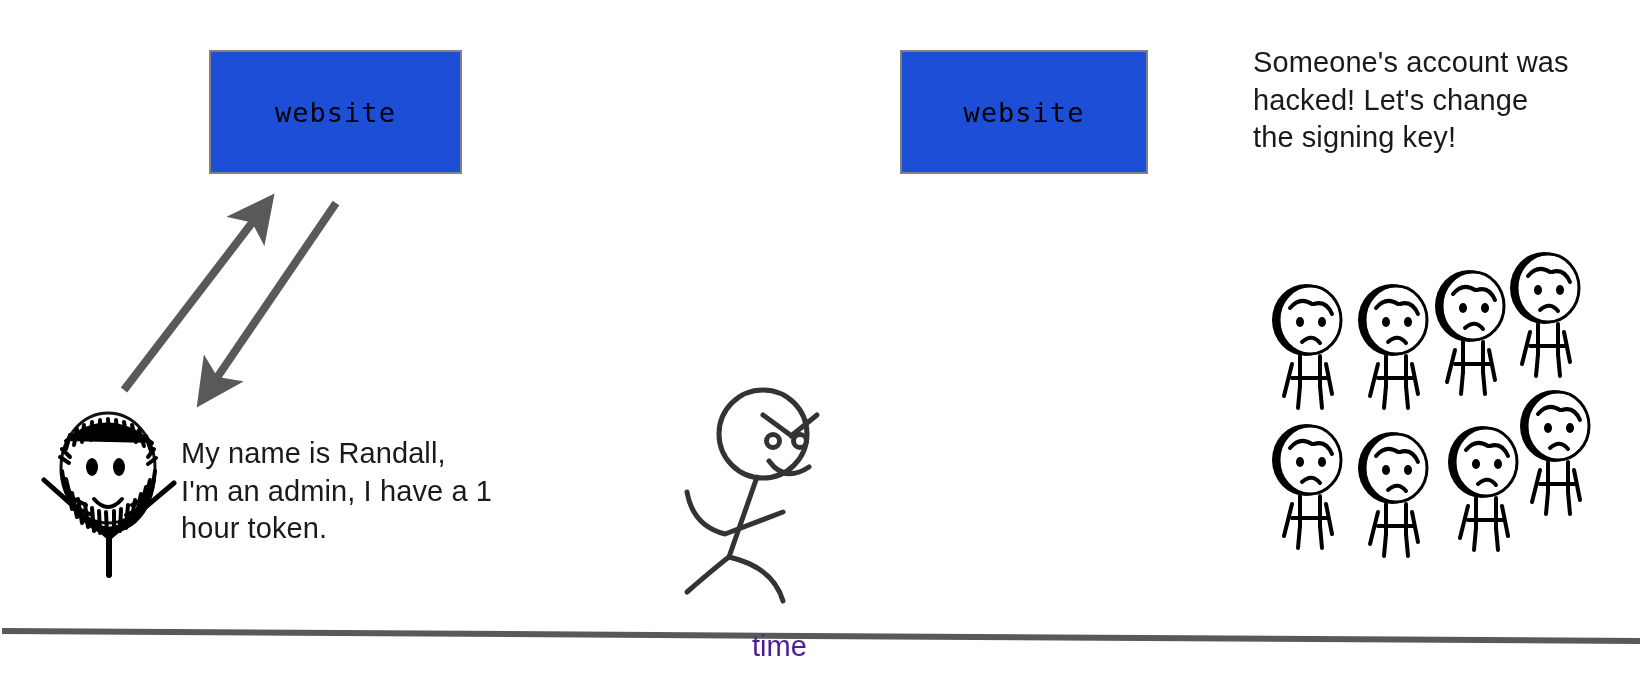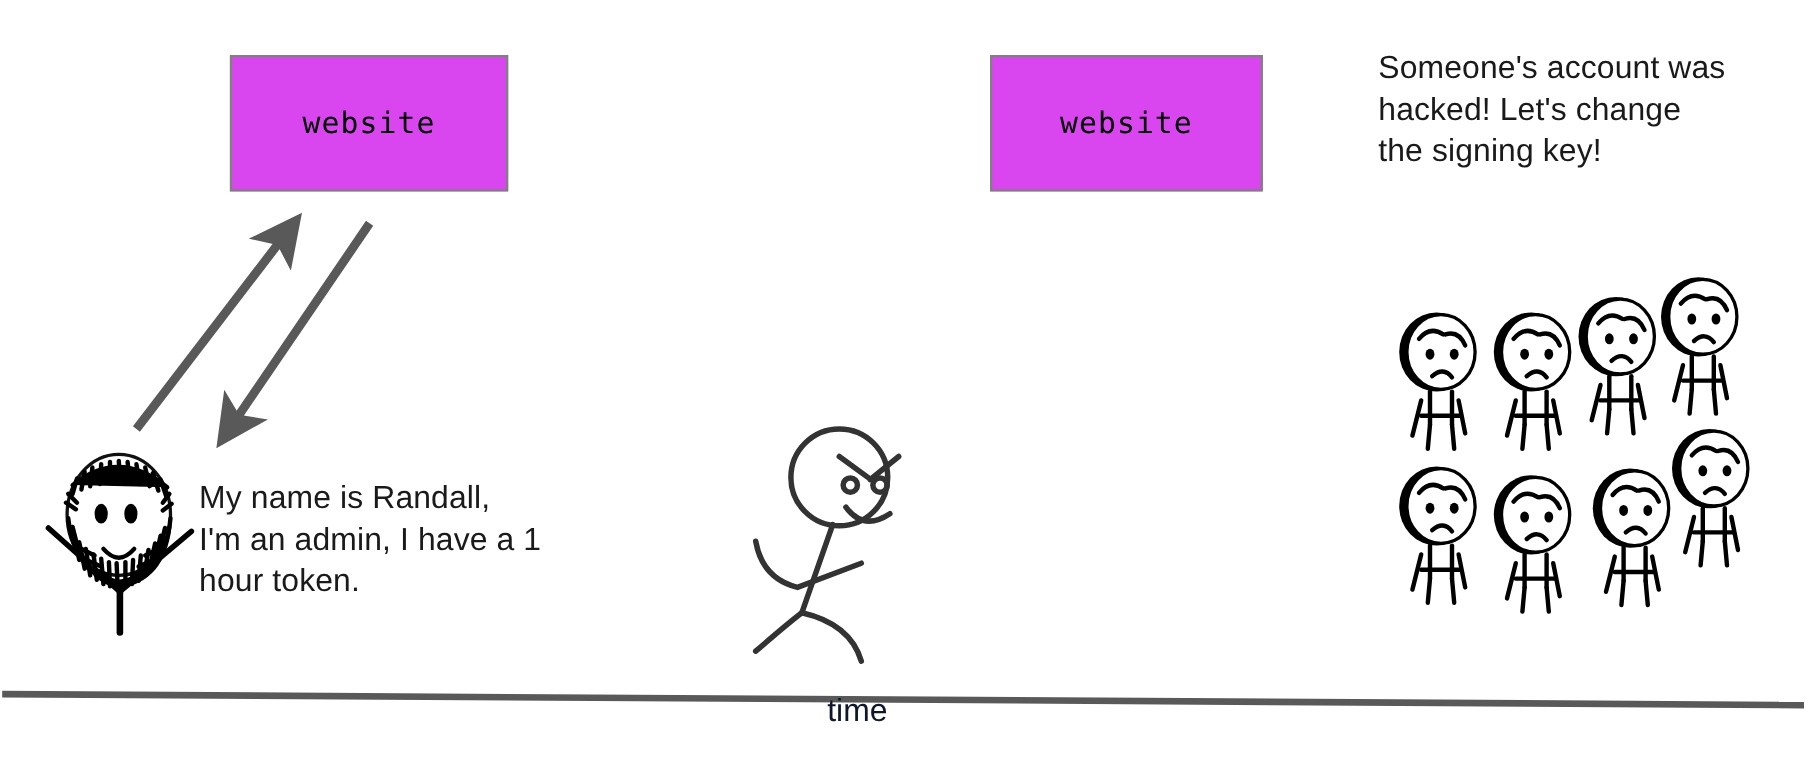--- a/index.html
+++ b/index.html
@@ -14,21 +14,21 @@
     background: #ffffff;
     overflow: hidden;
     font-family: "Liberation Sans", sans-serif;
   }
   .abs { position: absolute; }
 
   
   .website-box {
     box-sizing: border-box;
     border: 2px solid #808080;
-    background: #d946ef;
+    background: #1d4ed8;
     display: flex;
     align-items: center;
     justify-content: center;
   }
   .website-box .label {
     font-family: "DejaVu Sans Mono", "Liberation Mono", monospace;
     font-size: 27px;
     color: #000000;
     letter-spacing: 1px;
   }
@@ -37,21 +37,21 @@
   .caption {
     color: #1a1a1a;
     font-size: 29px;
     line-height: 1.30;
     white-space: pre-line;
     font-weight: 400;
     letter-spacing: 0.1px;
   }
   .time-label {
     font-size: 29px;
-    color: #0f172a;
+    color: #4c1d95;
   }
 
   svg { display: block; overflow: visible; }
 </style>
 </head>
 <body>
 
 <div id="canvas">
 
   <div class="abs website-box" style="left:209px; top:50px; width:253px; height:124px;">

